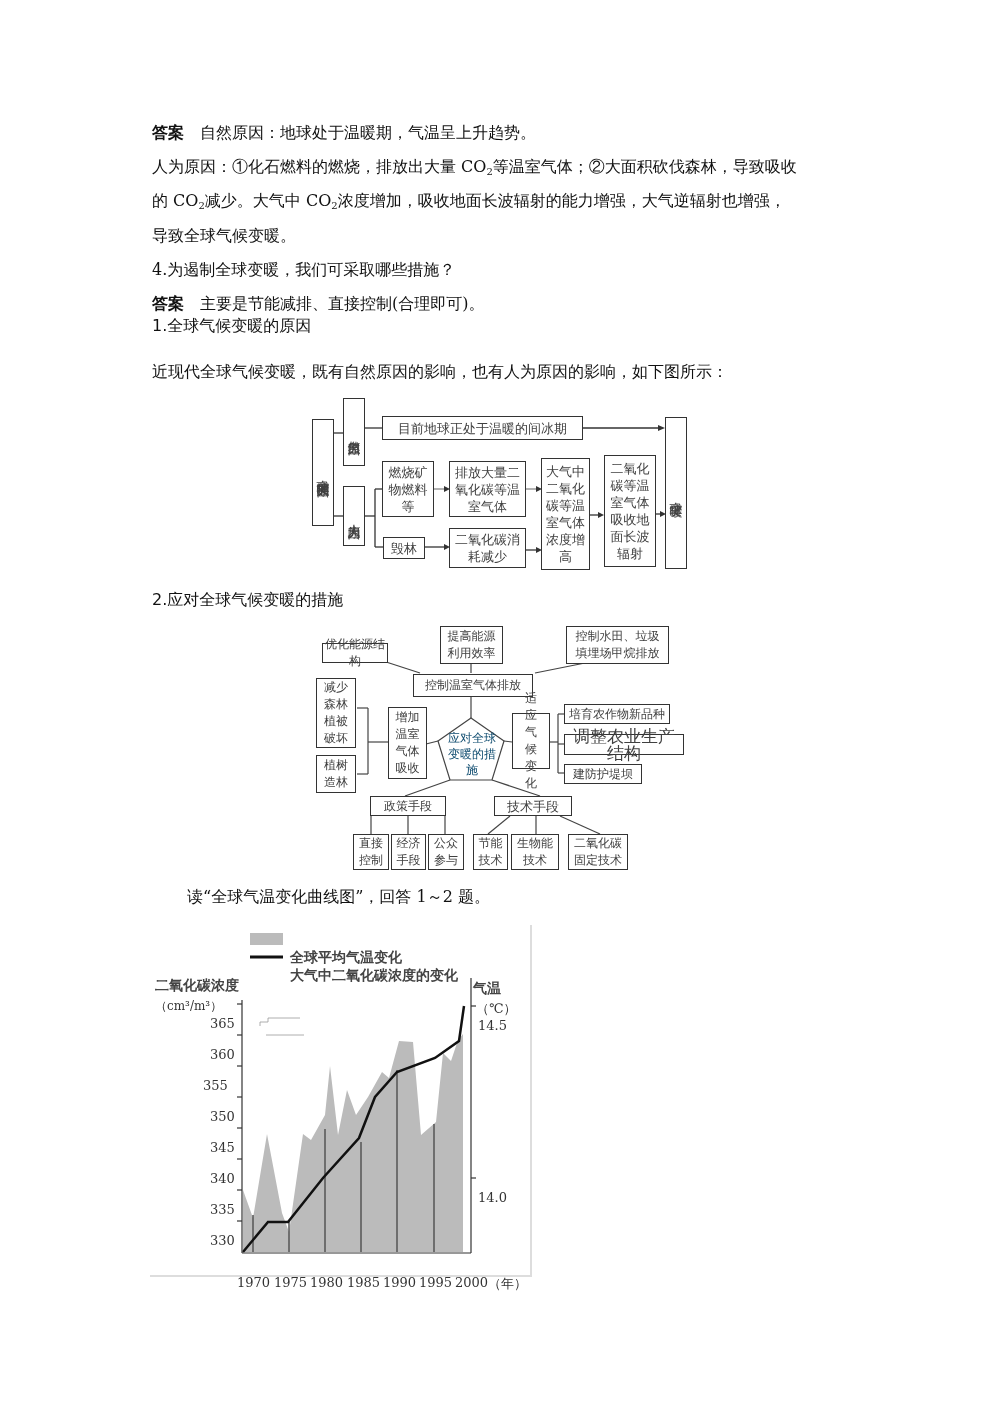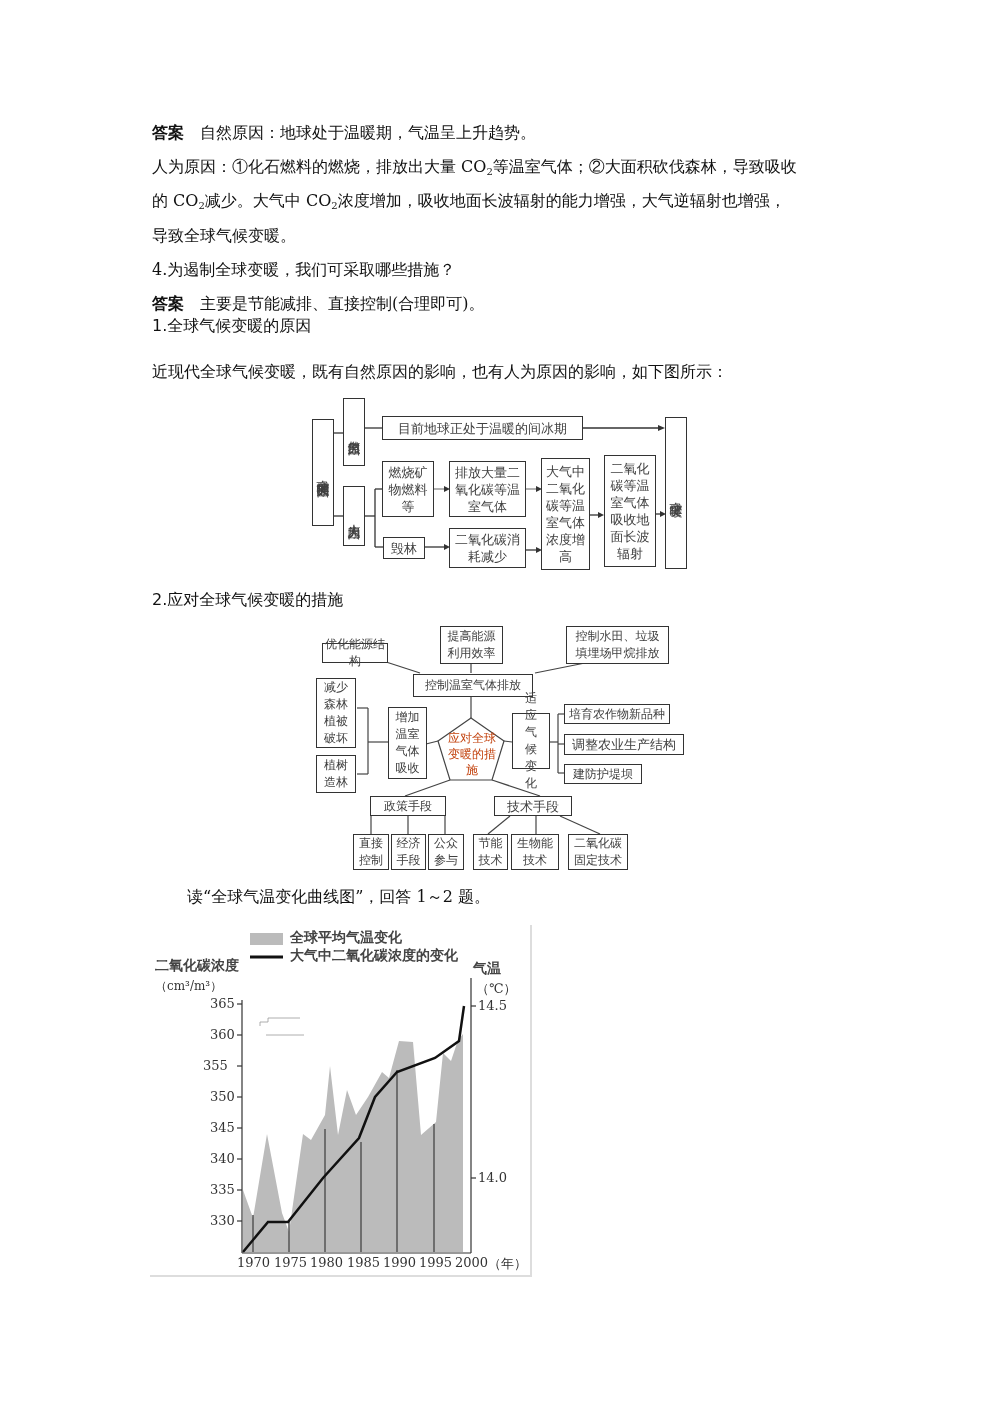--- a/index.html
+++ b/index.html
@@ -8,21 +8,21 @@
   .line { position:absolute; left:152px; font-size:16px; line-height:20px; white-space:nowrap; }
   .bold { font-weight:bold; font-family:"DejaVu Sans","Liberation Sans",sans-serif; }
   .kw { font-weight:bold; font-family:Liberation Sans, sans-serif; margin-right:16px; }
   sub { font-size:10px; vertical-align:-3px; line-height:0; }
   .box { position:absolute; border:1.5px solid #333; background:#fff; font-size:13px; line-height:17px;
          text-align:center; box-sizing:border-box; display:flex; align-items:center; justify-content:center;
          font-family:"DejaVu Serif","Liberation Serif",serif; color:#404040; }
   .vbox { writing-mode:vertical-rl; letter-spacing:1px; }
   svg.lines { position:absolute; left:0; top:0; }
   .chart-wrap { position:absolute; left:150px; top:925px; width:380px; height:350px; border-right:2px solid #ddd; border-bottom:2px solid #ddd; }
-  .clabel { position:absolute; font-size:13px; color:#333; white-space:nowrap; font-family:"DejaVu Serif","Liberation Serif",serif; }
+  .clabel { position:absolute; font-size:13px; color:#333; white-space:nowrap; font-family:"DejaVu Serif","Liberation Serif",serif;margin-top:20px; }
 </style>
 </head>
 <body>
 
 <div class="line" style="top:123px;">
   <span class="kw">答案</span><span>自然原因：地球处于温暖期，气温呈上升趋势。</span>
 </div>
 <div class="line" style="top:157px;">
   <span>人为原因：①化石燃料的燃烧，排放出大量 CO</span><sub>2</sub><span>等温室气体；②大面积砍伐森林，导致吸收</span>
 </div>
@@ -110,24 +110,24 @@
       <line x1="560" y1="816" x2="600" y2="834"></line>
     </g>
   </svg>
   <div class="box" style="left:322px;top:643px;width:66px;height:20px;font-size:12px;">优化能源结构</div>
   <div class="box" style="left:440px;top:626px;width:63px;height:38px;font-size:12px;padding:1px 4px;">提高能源利用效率</div>
   <div class="box" style="left:566px;top:626px;width:103px;height:38px;font-size:12px;padding:1px 4px;">控制水田、垃圾填埋场甲烷排放</div>
   <div class="box" style="left:413px;top:674px;width:120px;height:23px;font-size:12px;">控制温室气体排放</div>
   <div class="box" style="left:316px;top:678px;width:40px;height:70px;font-size:12px;padding:2px;">减少森林植被破坏</div>
   <div class="box" style="left:316px;top:755px;width:40px;height:38px;font-size:12px;padding:2px;">植树造林</div>
   <div class="box" style="left:388px;top:707px;width:39px;height:72px;font-size:12px;padding:2px;">增加温室气体吸收</div>
-  <div style="position:absolute;left:447px;top:730px;width:50px;height:50px;font-size:12px;line-height:16px;text-align:center;color:#c2410c;">应对全球变暖的措施</div>
+  <div style="position:absolute;left:447px;top:730px;width:50px;height:50px;font-size:12px;line-height:16px;text-align:center;color:#0c4a6e;">应对全球变暖的措施</div>
   <div class="box" style="left:512px;top:713px;width:38px;height:56px;font-size:12px;padding:14px;">适应气候变化</div>
   <div class="box" style="left:564px;top:704px;width:106px;height:20px;font-size:12px;">培育农作物新品种</div>
-  <div class="box" style="left:564px;top:734px;width:120px;height:21px;font-size:13px;">调整农业生产结构</div>
+  <div class="box" style="left:564px;top:734px;width:120px;height:21px;font-size:17px;">调整农业生产结构</div>
   <div class="box" style="left:564px;top:764px;width:78px;height:20px;font-size:12px;">建防护堤坝</div>
   <div class="box" style="left:370px;top:796px;width:76px;height:20px;font-size:12px;">政策手段</div>
   <div class="box" style="left:494px;top:796px;width:78px;height:20px;font-size:13px;">技术手段</div>
   <div class="box" style="left:353px;top:834px;width:36px;height:36px;font-size:12px;padding:1px;">直接控制</div>
   <div class="box" style="left:391px;top:834px;width:35px;height:36px;font-size:12px;padding:1px;">经济手段</div>
   <div class="box" style="left:428px;top:834px;width:36px;height:36px;font-size:12px;padding:1px;">公众参与</div>
   <div class="box" style="left:473px;top:834px;width:35px;height:36px;font-size:12px;padding:1px;">节能技术</div>
   <div class="box" style="left:511px;top:834px;width:48px;height:36px;font-size:12px;padding:1px 4px;">生物能技术</div>
   <div class="box" style="left:568px;top:834px;width:60px;height:36px;font-size:12px;padding:1px 4px;">二氧化碳固定技术</div>
 </div>

